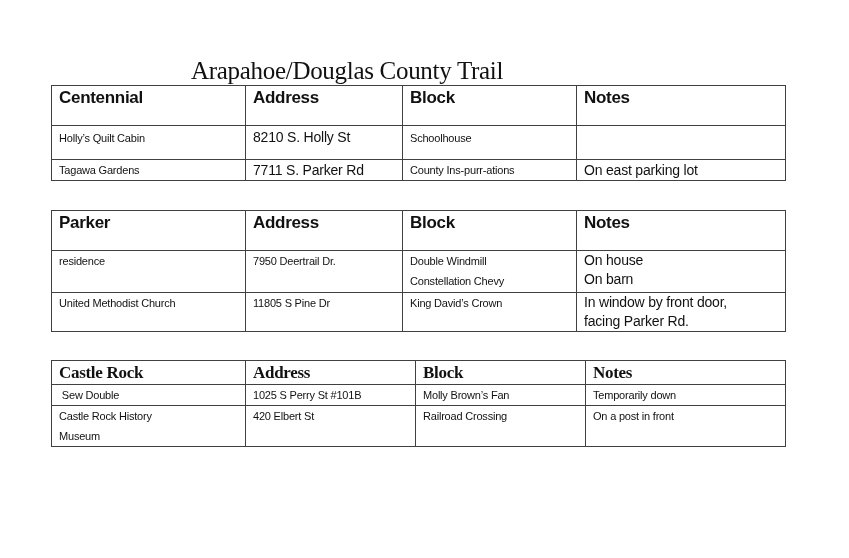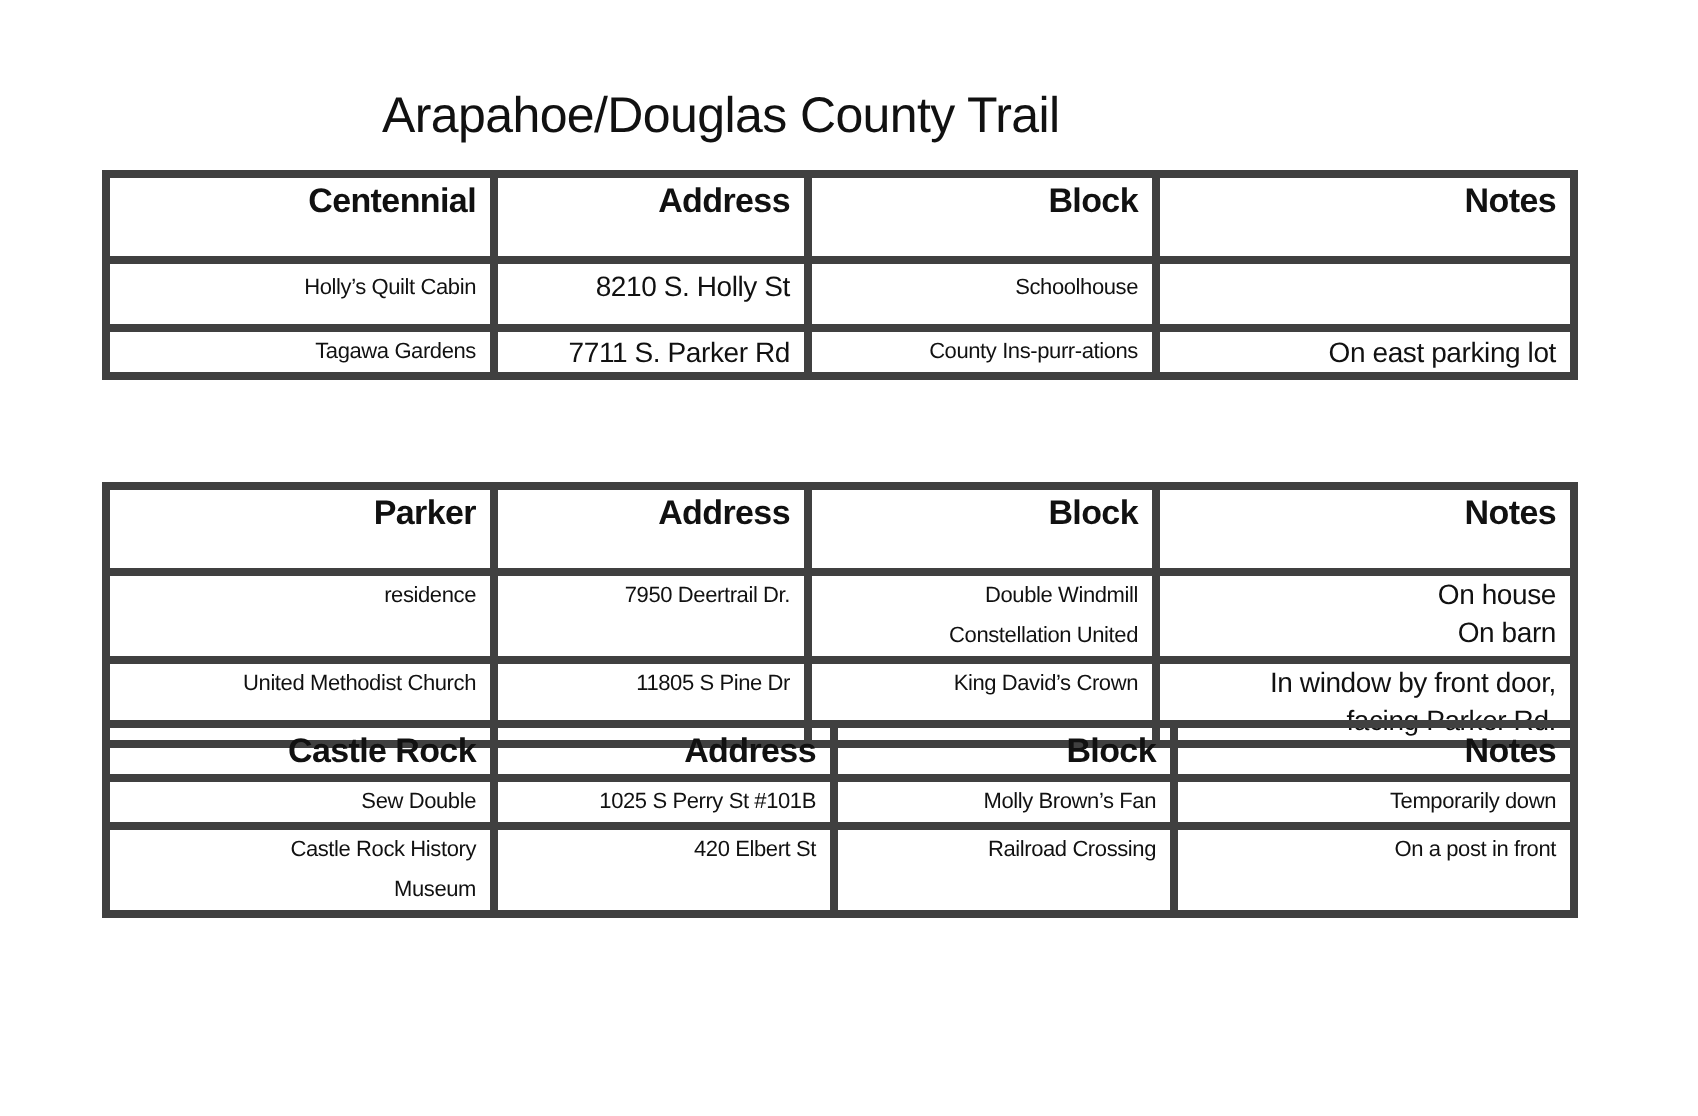--- a/index.html
+++ b/index.html
@@ -1,28 +1,28 @@
 <!DOCTYPE html>
 <html><head>
 <meta charset="utf-8">
 <style>
   html, body { margin:0; padding:0; background:#ffffff; }
   body { width:849px; height:558px; position:relative; overflow:hidden;
          font-family:"Liberation Sans", "DejaVu Sans", sans-serif; color:#111; }
-  .title { position:absolute; left:191px; top:44px; font-size:25px; letter-spacing:-0.3px; white-space:nowrap; }
+  .title { position:absolute; left:191px; top:57px; font-size:25px; letter-spacing:-0.3px; white-space:nowrap;font-family:Liberation Serif, serif; }
   table { position:absolute; border-collapse:collapse; table-layout:fixed; }
-  td, th { border:4px solid #404040; vertical-align:top; text-align:right; padding:0 7px; overflow:hidden; white-space:nowrap; }
+  td, th { border:1px solid #404040; vertical-align:top; text-align:left; padding:0 7px; overflow:hidden; white-space:nowrap; }
   th { font-weight:bold; font-size:17px; letter-spacing:-0.3px; }
   td { font-size:11px; letter-spacing:-0.2px; line-height:20px; }
   td.small { font-size:14px; }
   #t1 { left:51px; top:85px; width:734px; }
-  #t2 { left:51px; top:210px; width:734px;margin-top:31px; }
+  #t2 { left:51px; top:210px; width:734px; }
   #t3 { left:51px; top:360px; width:734px; }
   #t1 th, #t2 th { height:37px; padding-top:2px; }
-  #t3 th { height:23px; line-height:23px; }
+  #t3 th { height:23px; line-height:23px;font-family:Liberation Serif, serif; }
   .line { display:block; }
 </style>
 </head>
 <body>
 
 <div class="title">Arapahoe/Douglas County Trail</div>
 
 <table id="t1">
   <colgroup>
       <col style="width:194px">
@@ -64,21 +64,21 @@
     <th>Parker</th>
     <th>Address</th>
     <th>Block</th>
     <th>Notes</th>
   </tr>
   <tr style="height:42px">
     <td>residence</td>
     <td>7950 Deertrail Dr.</td>
     <td>
       <span class="line">Double Windmill</span>
-      <span class="line">Constellation United</span>
+      <span class="line">Constellation Chevy</span>
     </td>
     <td class="small" style="line-height:19px">
       <span class="line">On house</span>
       <span class="line">On barn</span>
     </td>
   </tr>
   <tr style="height:38px">
     <td>United Methodist Church</td>
     <td>11805 S Pine Dr</td>
     <td>King David’s Crown</td>

